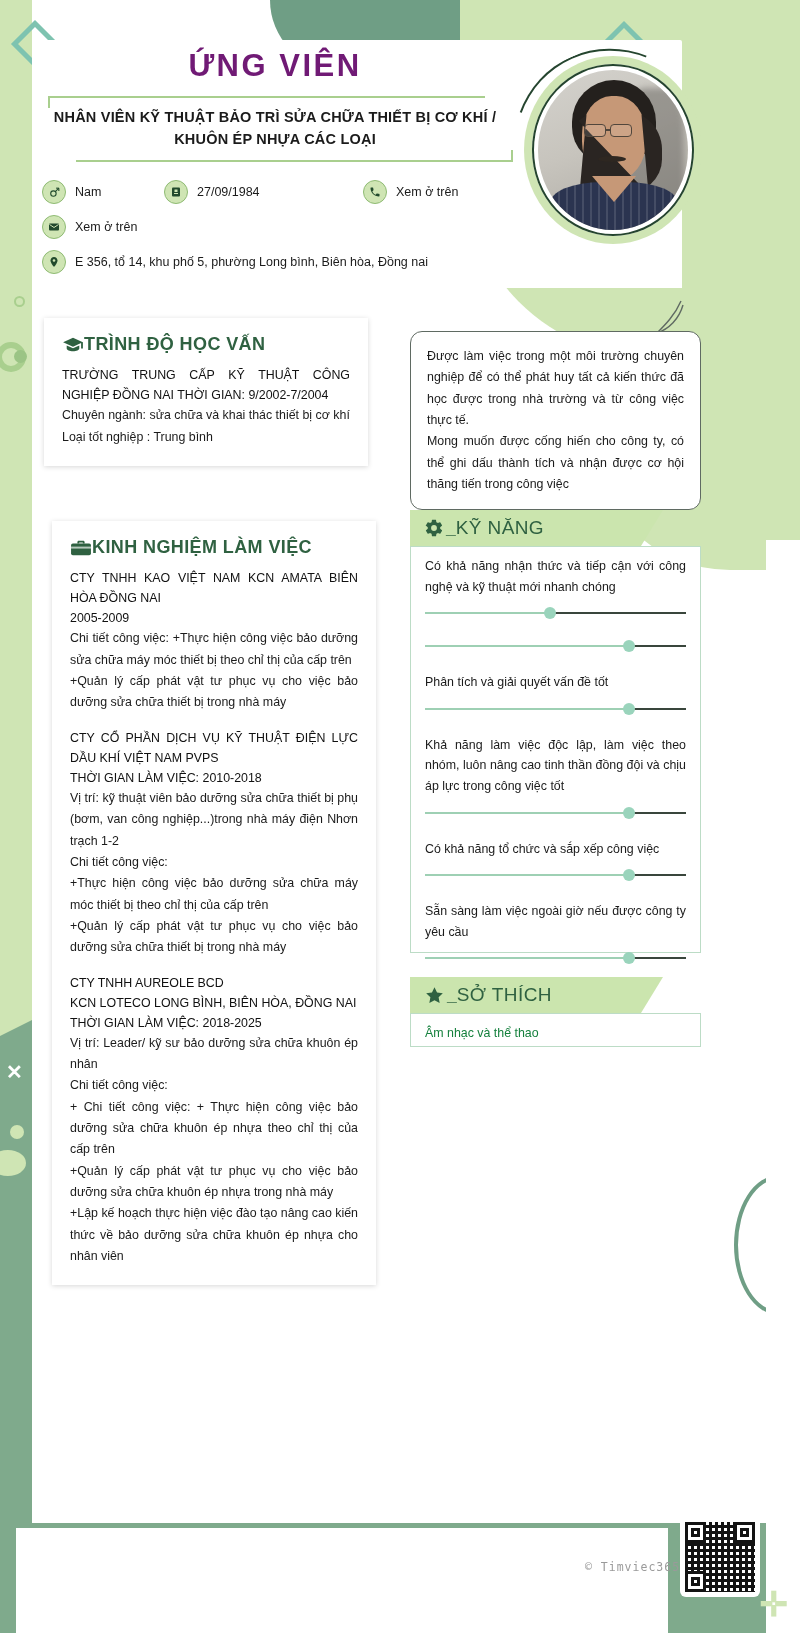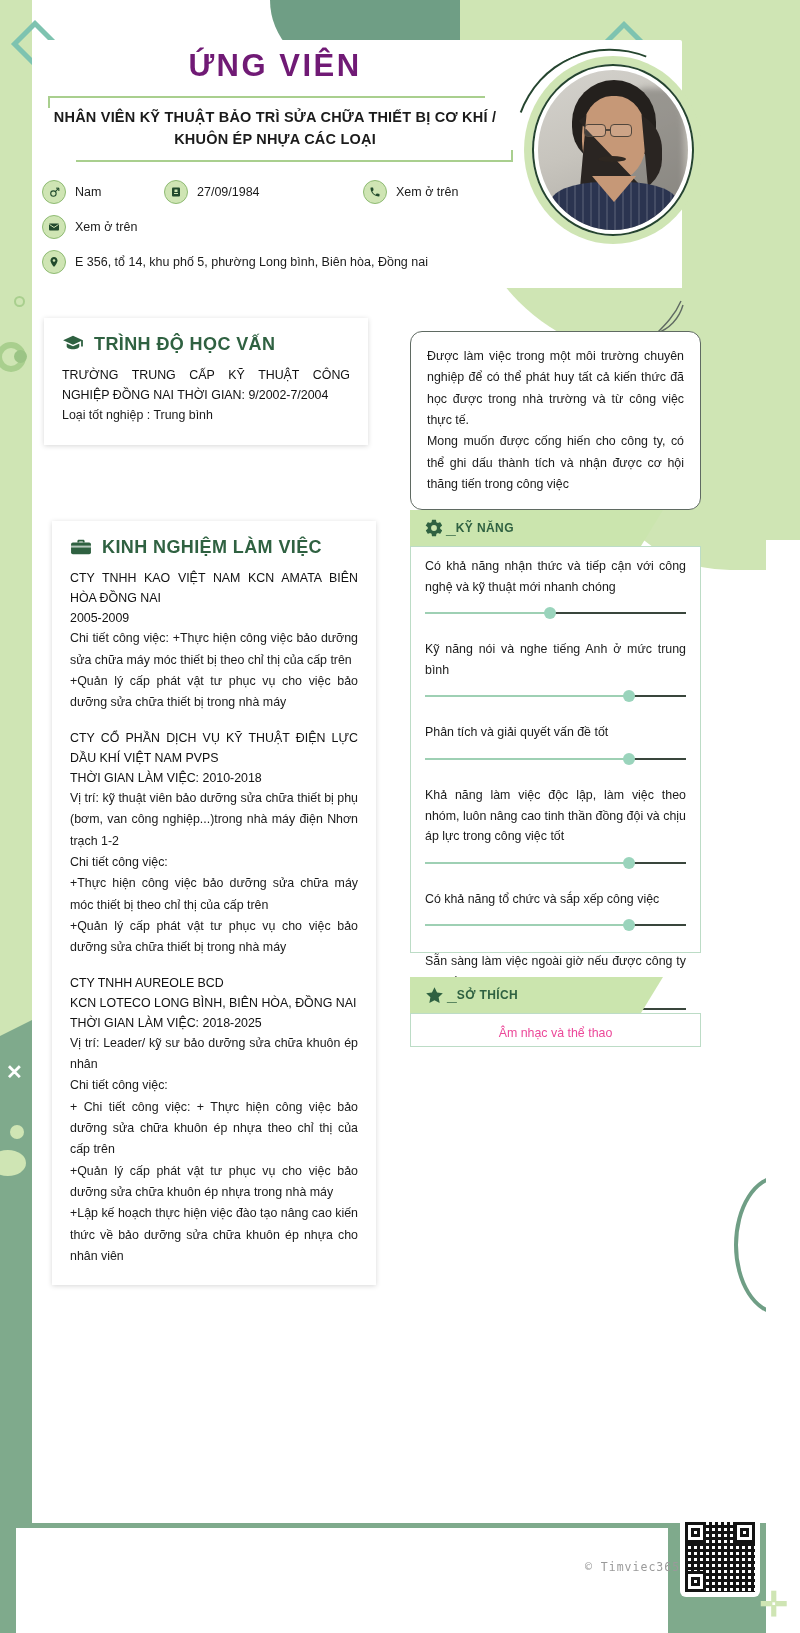--- a/index.html
+++ b/index.html
@@ -212,21 +212,21 @@
 
   
   .card {
     position: absolute;
     background: #ffffff;
     box-shadow: 0 1px 5px rgba(0,0,0,.16);
   }
   .card-edu { left: 44px; top: 318px; width: 324px; padding: 16px 18px 18px; }
   .card-exp { left: 52px; top: 521px; width: 324px; padding: 16px 18px 18px; }
 
-  .sec-head { display: flex; align-items: flex-start; gap: 10px; margin-bottom: 10px; }
+  .sec-head { display: flex; align-items: center; margin-bottom: 10px; }
   .sec-icon { color: #2f6141; display: flex; align-items: center; }
   .sec-title {
     font-size: 18px; font-weight: 700; color: #2f6141;
     letter-spacing: .4px;
   }
   .b-line {
     font-size: 12.4px; font-weight: 400; color: #111; line-height: 1.62;
     text-align: justify;
   }
   .n-line {
@@ -251,21 +251,21 @@
 
   
   .banner {
     position: absolute; height: 36px;
     background: #cbe5ae;
     display: flex; align-items: center;
     padding-left: 14px;
     clip-path: polygon(0 0, 100% 0, calc(100% - 22px) 100%, 0 100%);
   }
   .banner-title {
-    font-size: 12px; font-weight: 700; color: #2f6141; letter-spacing: .4px; text-align: right;
+    font-size: 19px; font-weight: 400; color: #2f6141; letter-spacing: .4px; text-align: right;
   }
   .banner-icon { color:#2f6141; display:flex; align-items:center; margin-right: 2px; }
   .banner-und { color:#2f6141; font-weight:700; font-size: 17.5px; }
 
   .panel {
     position: absolute;
     border: 1px solid #bcdcc6;
     background: #ffffff;
   }
 
@@ -282,21 +282,21 @@
   }
   .slider-track-fill {
     position: absolute; left: 0; top: 8px; height: 2px; background: #9ed0b4;
   }
   .slider-knob {
     position: absolute; top: 3px; width: 12px; height: 12px;
     border-radius: 50%; background: #9ad4bc; transform: translateX(-6px);
   }
 
   .hobby-text {
-    font-size: 12.4px; color: #ec4899; padding: 10px 14px; line-height: 1.6; text-align: center;
+    font-size: 12.4px; color: #15803d; padding: 10px 14px; line-height: 1.6;
   }
 
   
   .watermark {
     position: absolute; left: 585px; bottom: 59px;
     font-family: "DejaVu Sans Mono", "Liberation Mono", monospace;
     font-size: 11.5px; color: #9a9a9a; letter-spacing: 1px;
     white-space: nowrap;
   }
   .qr {
@@ -430,20 +430,21 @@
     <div class="sec-head">
       <span class="sec-icon">
         <svg width="22" height="18" viewBox="0 0 24 20" fill="currentColor">
           <path d="M12 2 1 7l11 5 9-4.1V14h2V7L12 2z"></path>
           <path d="M5 10.5V14c0 1.7 3.1 3 7 3s7-1.3 7-3v-3.5l-7 3.2-7-3.2z"></path>
         </svg>
       </span>
       <span class="sec-title">TRÌNH ĐỘ HỌC VẤN</span>
     </div>
     <div class="b-line">TRƯỜNG TRUNG CẤP KỸ THUẬT CÔNG NGHIỆP ĐỒNG NAI THỜI GIAN: 9/2002-7/2004</div>
+    <div class="n-line">Chuyên ngành: sửa chữa và khai thác thiết bị cơ khí</div>
     <div class="n-line">Loại tốt nghiệp : Trung bình</div>
   </div>
 
   <div class="card card-exp">
     <div class="sec-head">
       <span class="sec-icon">
         <svg width="22" height="19" viewBox="0 0 24 21" fill="currentColor">
           <rect x="1" y="6" width="22" height="13" rx="2"></rect>
           <path d="M8 6V4.5C8 3.7 8.7 3 9.5 3h5c.8 0 1.5.7 1.5 1.5V6h-2V5H10v1H8z"></path>
           <rect x="1" y="9.5" width="22" height="2.2" fill="#ffffff" opacity=".65"></rect>
@@ -506,21 +507,20 @@
   <div class="panel" style="left:410px; top:546px; width:291px; height:407px;">
     <div class="skill-item">
       <div class="skill-text">Có khả năng nhận thức và tiếp cận với công nghệ và kỹ thuật mới nhanh chóng</div>
       <div class="slider">
         <div class="slider-track-full"></div>
         <div class="slider-track-fill" style="width:48%"></div>
         <div class="slider-knob" style="left:48%"></div>
       </div>
     </div>
     <div class="skill-item">
-      <div class="skill-text">Kỹ năng nói và nghe tiếng Anh ở mức trung bình</div>
       <div class="slider">
         <div class="slider-track-full"></div>
         <div class="slider-track-fill" style="width:78%"></div>
         <div class="slider-knob" style="left:78%"></div>
       </div>
     </div>
     <div class="skill-item">
       <div class="skill-text">Phân tích và giải quyết vấn đề tốt</div>
       <div class="slider">
         <div class="slider-track-full"></div>

